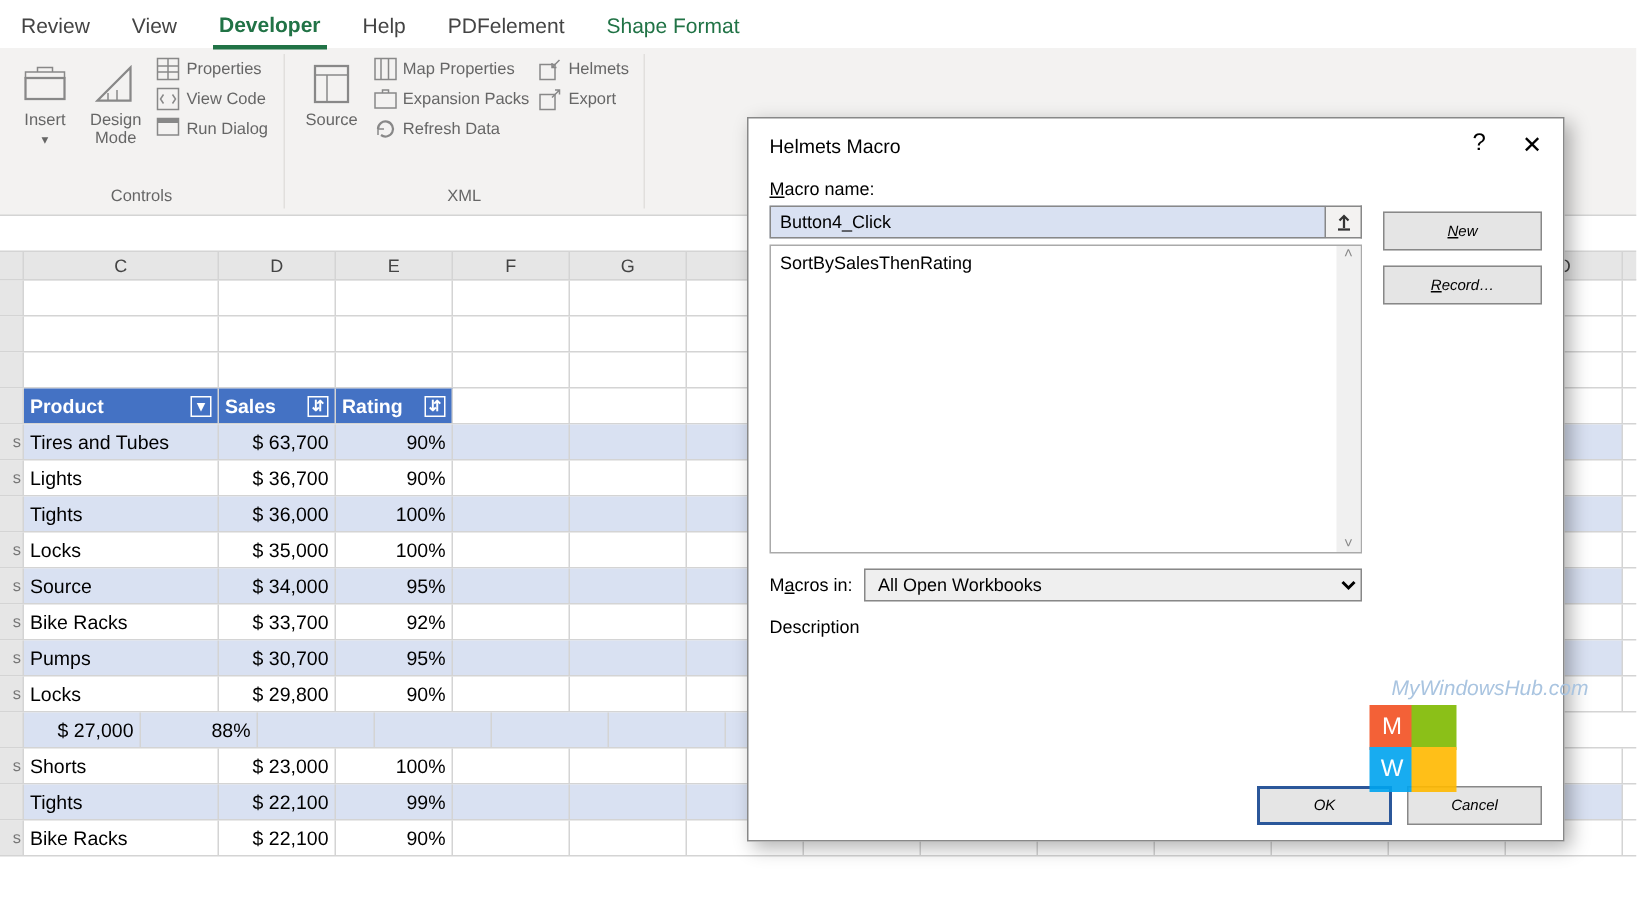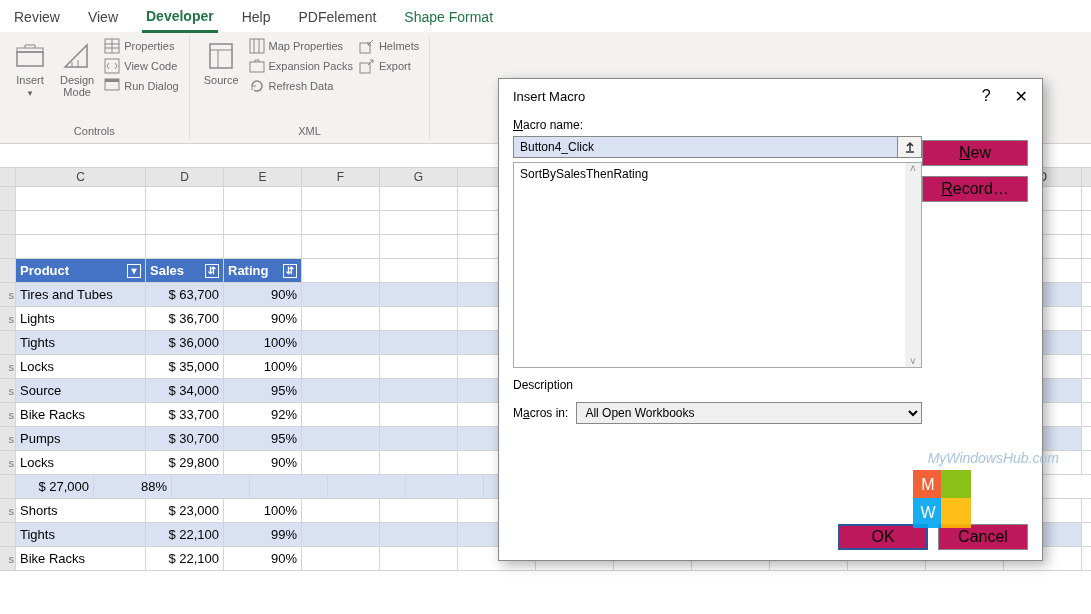--- a/index.html
+++ b/index.html
@@ -32,32 +32,32 @@
 .hdr { background: #4472c4; color: #fff; font-weight: 600; justify-content: space-between; padding: 2px 4px; }
 .hdr .dropicon { font-size: 10px; background: #4472c4; border: 1px solid #fff; width: 14px; height: 14px; display: flex; align-items: center; justify-content: center; }
 .band { background: #d9e1f2; }
 .num { justify-content: flex-end; }
 .rowcut { width: 16px; color: #777; font-size: 11px; padding-right: 1px; text-align: right; border-right: 1px solid #d4d4d4; display: flex; align-items: center; justify-content: flex-end; background: #e6e6e6; }
 
 
 .dialog { position: absolute; left: 498px; top: 78px; width: 545px; height: 483px; background: #fff; border: 1px solid #888; box-shadow: 4px 4px 12px rgba(0,0,0,0.3); display: flex; flex-direction: column; }
 .dlg-title { display: flex; justify-content: space-between; align-items: center; padding: 8px 14px; font-size: 13px; }
 .dlg-title-right { display: flex; gap: 24px; font-size: 16px; }
-.dlg-body { padding: 4px 14px 10px 14px; display: flex; flex: 1; }
+.dlg-body { padding: 4px 14px 10px 14px; display: flex; gap: 14px; flex: 1; }
 .dlg-left { flex: 1; display: flex; flex-direction: column; }
 .dlg-label { font-size: 12px; margin-bottom: 4px; }
 .dlg-input-row { display: flex; margin-bottom: 4px; }
 .dlg-input { flex: 1; border: 1px solid #888; padding: 3px 6px; font-size: 12px; background: #d9e1f2; }
 .dlg-range-btn { width: 24px; border: 1px solid #888; border-left: none; background: #f3f2f1; font-size: 12px; display: flex; align-items: center; justify-content: center; }
 .dlg-list { border: 1px solid #aaa; height: 206px; padding: 4px 6px; font-size: 12px; background: #fff; position: relative; }
 .dlg-list-scroll { position: absolute; right: 0; top: 0; bottom: 0; width: 16px; background: #f0f0f0; display: flex; flex-direction: column; justify-content: space-between; align-items: center; font-size: 10px; color: #888; }
 .dlg-row { display: flex; align-items: center; gap: 8px; margin-top: 10px; font-size: 12px; }
 .dlg-row select { flex: 1; border: 1px solid #888; padding: 2px 4px; font-size: 12px; height: 22px; }
 .dlg-right { width: 106px; display: flex; flex-direction: column; gap: 10px; padding-top: 22px; }
-.dlg-btn { border: 1px solid #888; background: #be185d; height: 26px; font-size: 16px; cursor: pointer; }
+.dlg-btn { border: 1px solid #888; background: #e5e5e5; height: 26px; font-size: 10px; cursor: pointer; font-style: italic; }
 .dlg-footer { display: flex; justify-content: flex-end; gap: 10px; padding: 10px 14px; }
 .dlg-footer .dlg-btn { width: 90px; height: 26px; margin-top: 34px; }
 .dlg-footer .ok { border: 2px solid #2b579a; }
 
 .watermark { position: absolute; right: 32px; top: 450px; color: #a9c4e0; font-size: 14px; font-style: italic; pointer-events: none; }
 .watermark-logo { position: absolute; right: 120px; top: 470px; width: 58px; height: 58px; pointer-events: none; opacity: 0.9; }
 .watermark-logo .q { position: absolute; width: 30px; height: 30px; display: flex; align-items: center; justify-content: center; color: #fff; font-size: 16px; font-weight: 500; }
 
 .underline-accel { text-decoration: underline; }
 </style>
@@ -481,21 +481,21 @@
         <div class="cell " style="width: 78px;"></div>
         <div class="cell " style="width: 78px;"></div>
         <div class="cell " style="width: 78px;"></div>
         <div class="cell " style="width: 78px;"></div>
       </div>
     </div>
 </div>
 
 <div class="dialog">
   <div class="dlg-title">
-    <span>Insert Macro</span>
+    <span>Helmets Macro</span>
     <div class="dlg-title-right">
       <span>?</span>
       <span>✕</span>
     </div>
   </div>
   <div class="dlg-body">
     <div class="dlg-left">
       <span class="dlg-label"><span class="underline-accel">M</span>acro name:</span>
       <div class="dlg-input-row">
         <input class="dlg-input" value="Button4_Click" style="">
@@ -507,26 +507,26 @@
           </button>
       </div>
       <div class="dlg-list">
         <div>SortBySalesThenRating</div>
         <div class="dlg-list-scroll">
             <span>˄</span>
             <span>˅</span>
           </div>
       </div>
       <div class="dlg-row">
+        <span>M<span class="underline-accel">a</span>cros in:</span>
+        <select><option>All Open Workbooks</option></select>
+      </div>
+      <div class="dlg-row">
           <span>Description</span>
         </div>
-      <div class="dlg-row">
-        <span>M<span class="underline-accel">a</span>cros in:</span>
-        <select><option>All Open Workbooks</option></select>
-      </div>
     </div>
     <div class="dlg-right">
       <button class="dlg-btn"><span class="underline-accel">N</span>ew</button>
       <button class="dlg-btn"><span class="underline-accel">R</span>ecord…</button>
     </div>
   </div>
   <div class="dlg-footer">
     <button class="dlg-btn ok">OK</button>
     <button class="dlg-btn">Cancel</button>
   </div>

